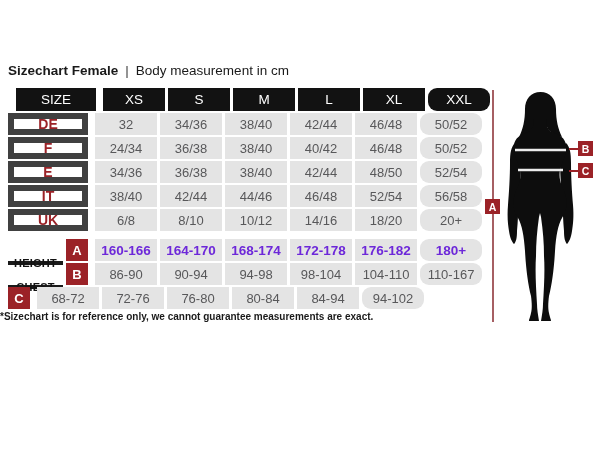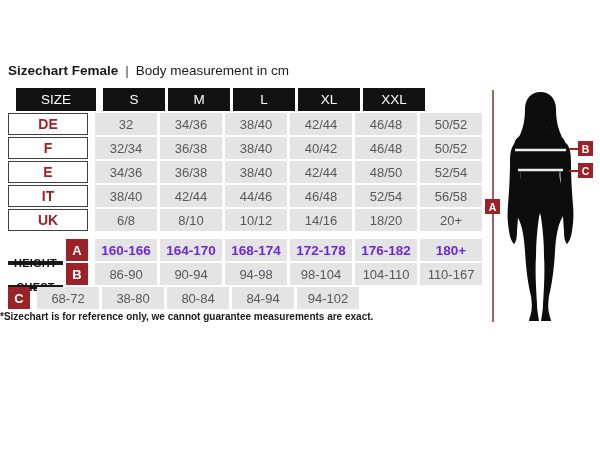--- a/index.html
+++ b/index.html
@@ -13,40 +13,40 @@
 
   
   .title { position: absolute; left: 8px; top: 63px; font-size: 13.5px; color: #1a1a1a; white-space: nowrap; }
   .title .brand { font-weight: bold; }
   .title .sep { margin: 0 7px; color: #3c3c3c; }
 
   
   .table { position: absolute; left: 8px; top: 88px; display: flex; flex-direction: column; }
   .trow { display: flex; height: 22px; margin-bottom: 2px; }
   .trow.header { height: 23px; padding-left: 8px; }
-  .trow > :last-child { margin-right: 0 !important; }
+  .trow > :last-child { margin-right: 0 !important; border-radius: 9px; }
   .gap-before { margin-top: 6px; }
 
   .hcell {
     background: #121212; color: #fff; font-size: 13.5px;
     display: flex; align-items: center; justify-content: center;
   }
   .hcell.lab { width: 80px; margin-right: 7px; }
   .hcell.val { width: 62px; margin-right: 3px; }
 
   .cell {
     width: 62px; margin-right: 3px; background: #e4e4e4;
     color: #58585a; font-size: 13px;
     display: flex; align-items: center; justify-content: center;
   }
   .cell.vb { color: #6d28d9; font-weight: bold; font-size: 13.5px; }
 
   .labelbox {
     width: 80px; margin-right: 7px; background: #fff;
-    border: 1px solid #404040; color: #9b2227;
+    border: 6px solid #404040; color: #9b2227;
     font-weight: bold; font-size: 14px;
     display: flex; align-items: center; justify-content: center;
   }
   .mlabel {
     width: 55px; margin-right: 3px; background: #7dd3fc;
     border: 2px solid #1a1a1a; color: #121212;
     font-weight: bold; font-size: 11px; letter-spacing: 0.2px;
     display: flex; align-items: center; justify-content: center; margin-top: 22px;
   }
   .msquare {
@@ -79,40 +79,41 @@
 <div class="page">
 
   <div class="title">
     <span class="brand">Sizechart Female</span><span class="sep">|</span><span>Body measurement in cm</span>
   </div>
 
   <div class="table">
 
     <div class="trow header">
       <div class="hcell lab">SIZE</div>
+      <div class="hcell val">XS</div>
       <div class="hcell val">S</div>
       <div class="hcell val">M</div>
       <div class="hcell val">L</div>
       <div class="hcell val">XL</div>
       <div class="hcell val">XXL</div>
     </div>
 
     <div class="trow">
       <div class="labelbox">DE</div>
       <div class="cell">32</div>
       <div class="cell">34/36</div>
       <div class="cell">38/40</div>
       <div class="cell">42/44</div>
       <div class="cell">46/48</div>
       <div class="cell">50/52</div>
     </div>
 
     <div class="trow">
       <div class="labelbox">F</div>
-      <div class="cell">32/34</div>
+      <div class="cell">24/34</div>
       <div class="cell">36/38</div>
       <div class="cell">38/40</div>
       <div class="cell">40/42</div>
       <div class="cell">46/48</div>
       <div class="cell">50/52</div>
     </div>
 
     <div class="trow">
       <div class="labelbox">E</div>
       <div class="cell">34/36</div>
@@ -161,21 +162,22 @@
       <div class="cell">90-94</div>
       <div class="cell">94-98</div>
       <div class="cell">98-104</div>
       <div class="cell">104-110</div>
       <div class="cell">110-167</div>
     </div>
 
     <div class="trow">
       <div class="msquare">C</div>
       <div class="cell">68-72</div>
-      <div class="cell">38-80</div>
+      <div class="cell">72-76</div>
+      <div class="cell">76-80</div>
       <div class="cell">80-84</div>
       <div class="cell">84-94</div>
       <div class="cell">94-102</div>
     </div>
 
   </div>
 
   <div class="footnote">*Sizechart is for reference only, we cannot guarantee measurements are exact.</div>
 
   <div class="vline"></div>

